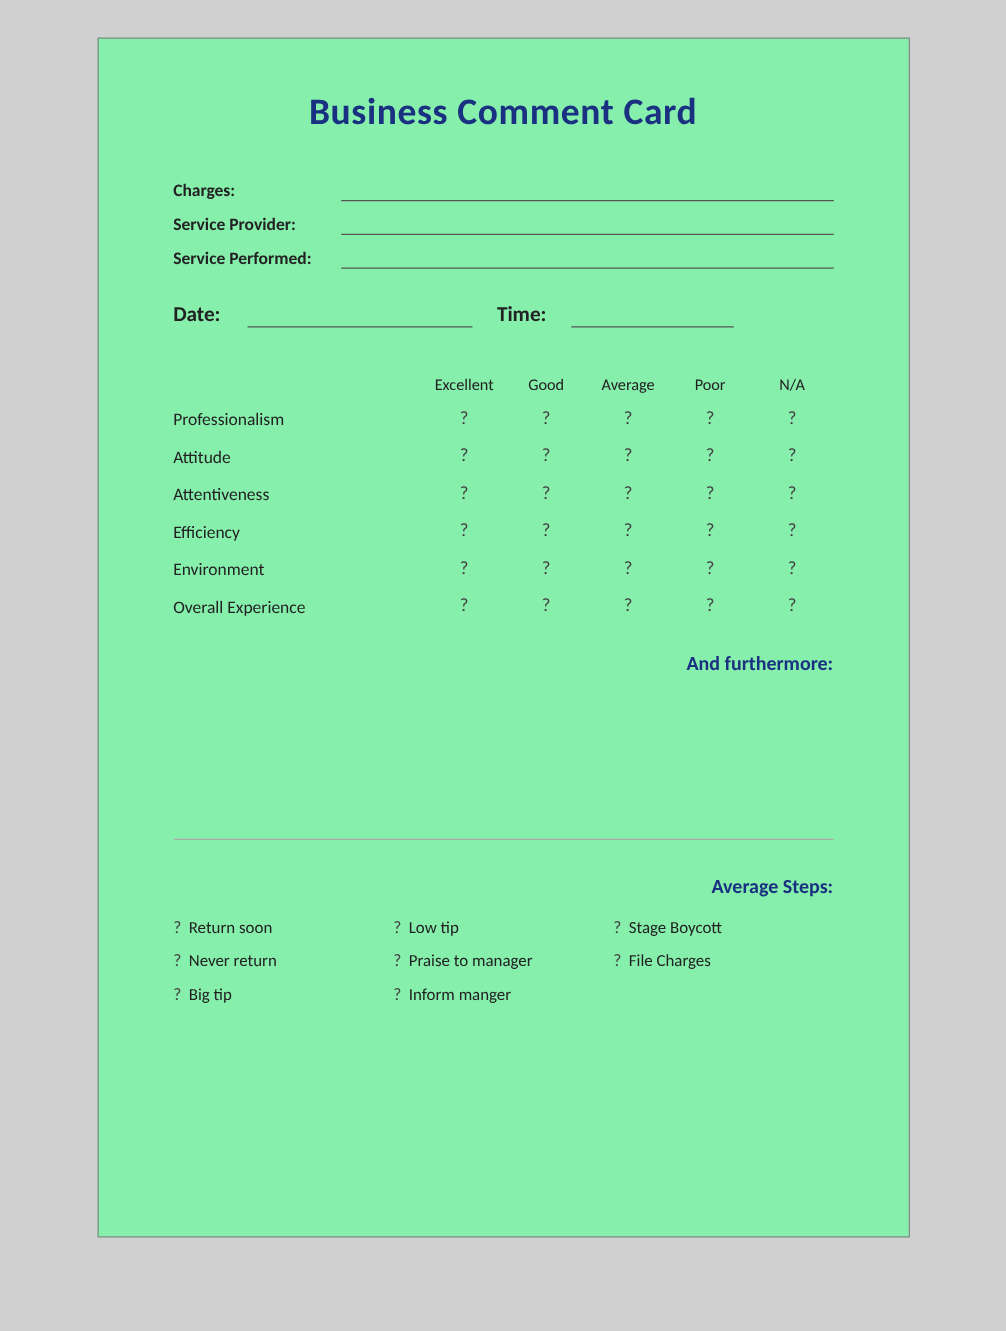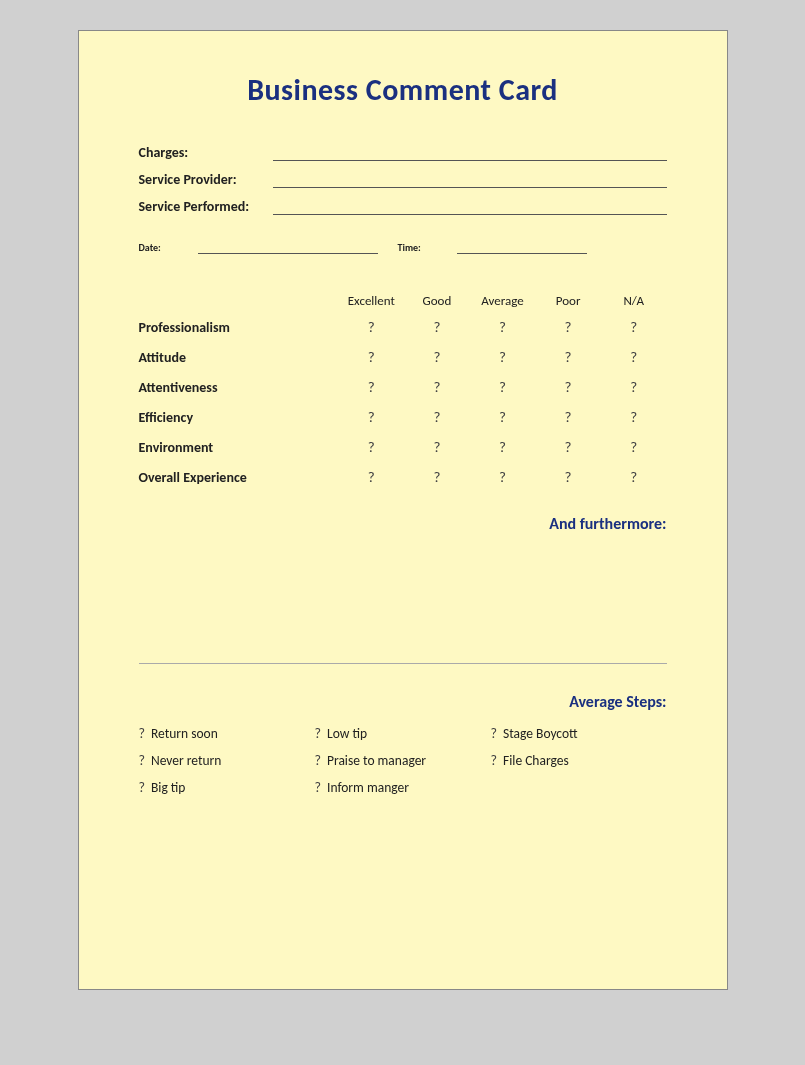--- a/index.html
+++ b/index.html
@@ -10,21 +10,21 @@
     body {
       background: #d0d0d0;
       display: flex;
       justify-content: center;
       align-items: flex-start;
       min-height: 1065px;
       font-family: Calibri, 'Segoe UI', Arial, sans-serif;
       padding: 30px 0;
     }
     .card {
-      background: #fef9c3;
+      background: #86efac;
       width: 650px;
       min-height: 960px;
       border: 1.5px solid #888;
       padding: 40px 60px 40px 60px;
       position: relative;
     }
     .card-title {
       text-align: center;
       color: #1a3080;
       font-size: 30px;
@@ -47,21 +47,21 @@
     .field-line {
       flex: 1;
       border-bottom: 1px solid #555;
       height: 16px;
       margin-left: 4px;
     }
     .field-row-date {
       display: flex;
       align-items: flex-end;
       margin-bottom: 10px;
-      font-size: 10px;
+      font-size: 17px;
       font-weight: 600;
       color: #222;
     }
     .date-label {
       white-space: nowrap;
       min-width: 55px;
     }
     .date-line {
       width: 180px;
       border-bottom: 1px solid #555;
@@ -98,21 +98,21 @@
       color: #222;
     }
     .ratings-row {
       display: flex;
       align-items: center;
       margin-bottom: 12px;
     }
     .ratings-row .row-label {
       flex: 0 0 200px;
       font-size: 14px;
-      font-weight: 700;
+      font-weight: 400;
       color: #222;
     }
     .ratings-row .col-rating {
       flex: 1;
       text-align: center;
       font-size: 15px;
       color: #444;
     }
     .furthermore-section {
       margin-top: 28px;

